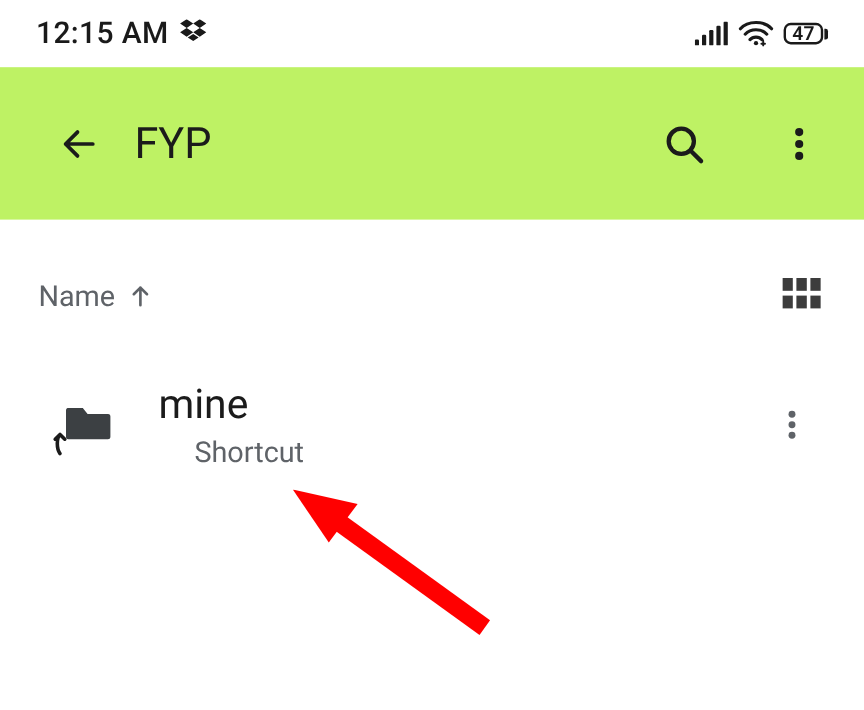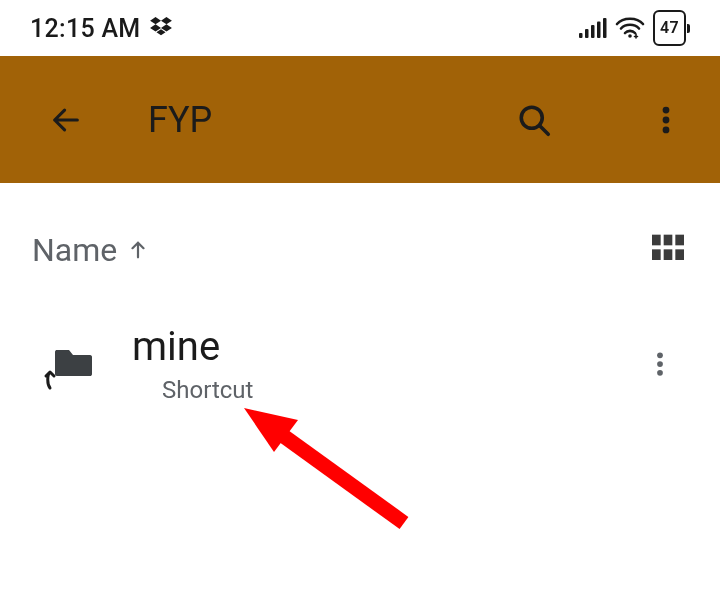--- a/index.html
+++ b/index.html
@@ -4,40 +4,40 @@
 <style>
   * { box-sizing: border-box; margin: 0; padding: 0; }
   html, body { width: 720px; height: 592px; font-family: Roboto, "Helvetica Neue", Arial, sans-serif; background: #ffffff; overflow: hidden; }
   
   
   .status-bar { height: 56px; display: flex; align-items: center; justify-content: space-between; padding: 0 30px 0 30px; font-size: 25px; color: #1a1a1a; font-weight: 500; letter-spacing: 0.3px; }
   .status-left { display: flex; align-items: flex-start; gap: 10px; }
   .status-right { display: flex; align-items: center; gap: 8px; }
   .status-right svg { display: block; }
   .battery-box { display: flex; align-items: center; }
-  .battery-outer { border: 2.2px solid #1a1a1a; border-radius: 6px; padding: 1px 5px; font-size: 16px; font-weight: 600; line-height: 1; height: 36px; display: flex; align-items: center; }
+  .battery-outer { border: 2.2px solid #1a1a1a; border-radius: 6px; padding: 1px 5px; font-size: 16px; font-weight: 600; line-height: 1; height: 18px; display: flex; align-items: center; }
   .battery-tip { width: 3px; height: 9px; background: #1a1a1a; border-radius: 0 2px 2px 0; margin-left: 1px; }
   
   
-  .app-bar { height: 127px; background: #a16207; display: flex; align-items: center; padding: 0 30px 0 42px; gap: 58px; }
+  .app-bar { height: 127px; background: #bef264; display: flex; align-items: center; padding: 0 30px 0 42px; gap: 22px; }
   .app-bar .title { font-size: 36px; color: #1b1b1b; font-weight: 400; flex: 1; }
   .app-bar .action { width: 48px; height: 48px; display: flex; align-items: center; justify-content: center; }
   .app-bar .action.search { margin-right: 26px; }
   
   
   .sort-row { display: flex; align-items: center; padding: 48px 36px 0 32px; justify-content: space-between; }
-  .sort-btn { display: flex; align-items: center; gap: 10px; font-size: 32px; color: #5f6368; font-weight: 400; }
+  .sort-btn { display: flex; align-items: center; gap: 10px; font-size: 24px; color: #5f6368; font-weight: 400; }
   .grid-toggle { color: #3c3c3c; }
   
   
   .list { padding: 54px 36px 0 42px; }
   .item { display: flex; align-items: center; gap: 34px; position: relative; }
   .item-icon-wrap { width: 56px; height: 56px; position: relative; display: flex; align-items: center; justify-content: center; }
   .item-text { display: flex; flex-direction: column; gap: 6px; flex: 1; }
-  .item-title { font-size: 40px; color: #1b1b1b; font-weight: 400; }
+  .item-title { font-size: 34px; color: #1b1b1b; font-weight: 400; }
   .item-sub { font-size: 24px; color: #5f6368; margin-left: 30px; }
   .item-more { width: 48px; height: 48px; display: flex; align-items: center; justify-content: center; }
   
   
   .overlay-arrow { position: absolute; left: 244px; top: 408px; pointer-events: none; }
 </style>
 </head>
 <body>
 
 <div class="status-bar">

